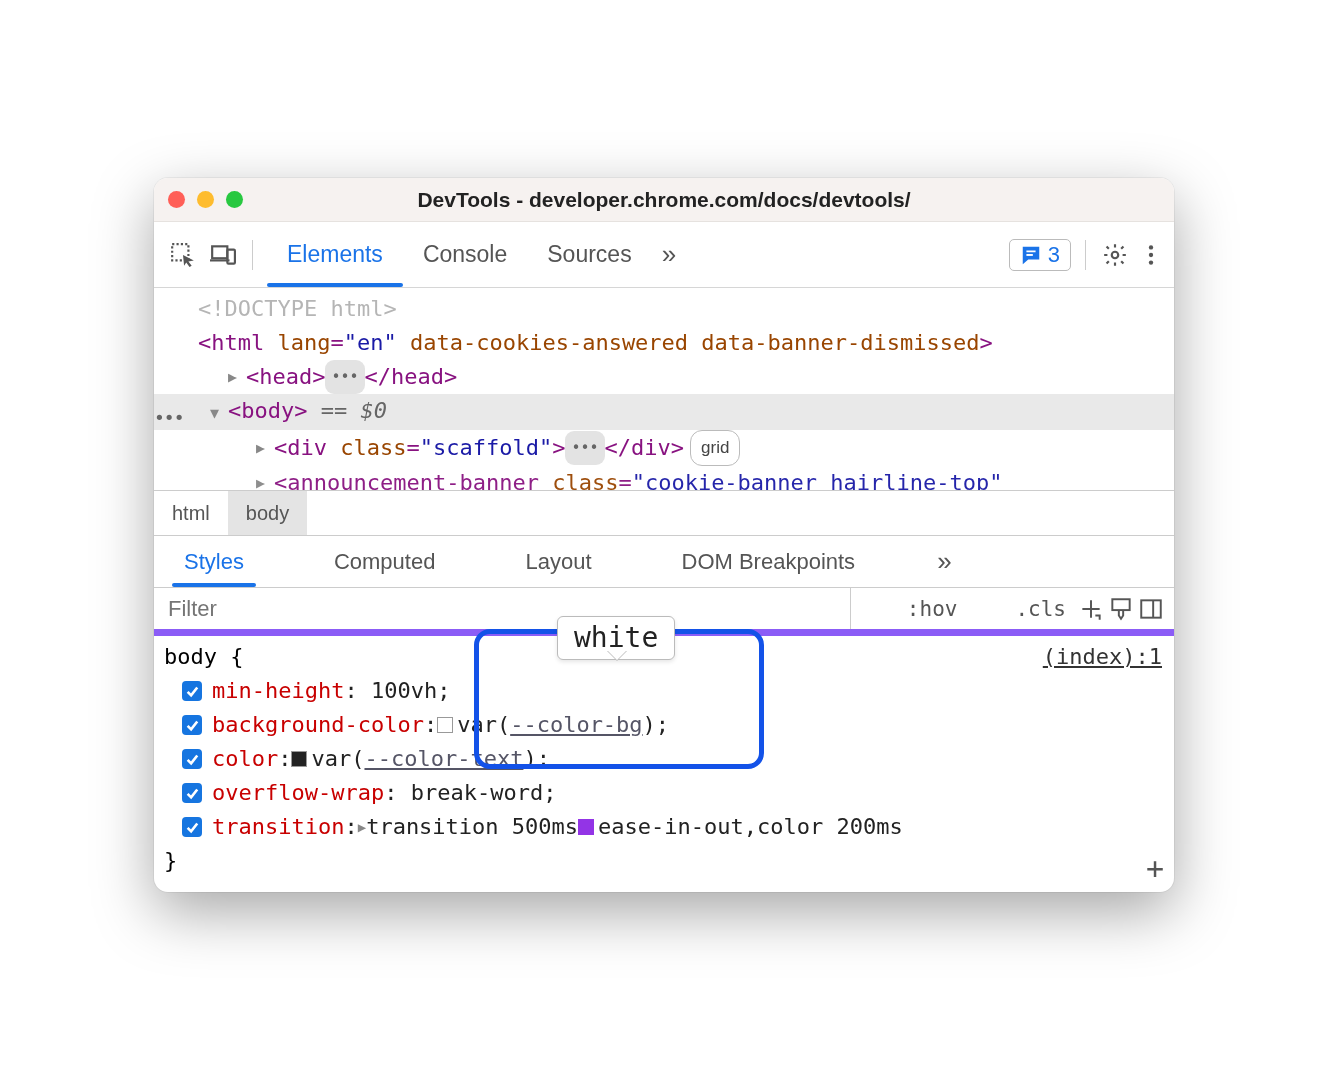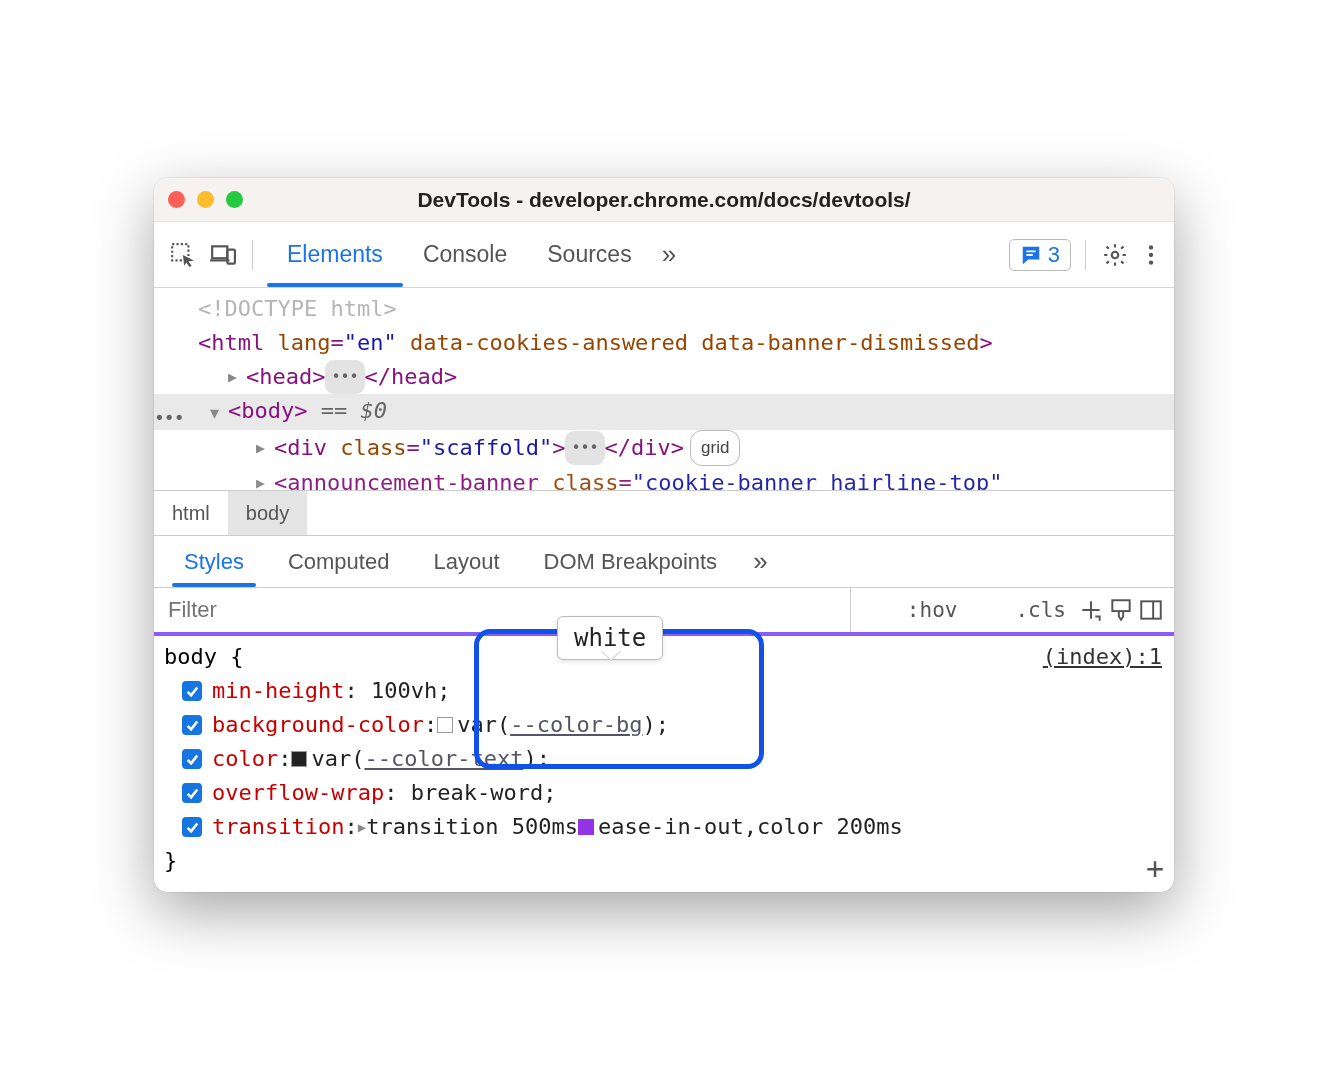--- a/index.html
+++ b/index.html
@@ -74,46 +74,46 @@
   .eq { color:#666; font-style:italic;}
   .i1 { padding-left: 28px;}
   .i2 { padding-left: 58px;}
   .i3 { padding-left: 86px;}
   .badge-grid { display:inline-block; border:1px solid #bbb; border-radius:12px; padding:0 10px; font-size:17px; color:#444; margin-left:6px; font-family:-apple-system, sans-serif; vertical-align:2px;}
   
   .crumb { border-top:1px solid #ccc; border-bottom:1px solid #ccc; height:46px; display:flex; align-items:stretch; font-size:20px; color:#555;}
   .crumb-item { padding:0 18px; display:flex; align-items:center; cursor:pointer;}
   .crumb-item.sel { background:#e4e4e4;}
   
-  .subtabs { display:flex; align-items:center; height:52px; border-bottom:1px solid #ccc; font-size:22px; padding:0 8px;}
+  .subtabs { display:flex; align-items:center; height:52px; border-bottom:1px solid #ccc; font-size:22px; padding:0 8px;gap:46px;}
   .stab { padding:0 22px; display:flex; align-items:center; color:#555; height:100%; position:relative; cursor:pointer;}
   .stab.active { color:#1a73e8;}
   .stab.active::after { content:""; position:absolute; left:10px; right:10px; bottom:0; height:4px; background:#1a73e8; border-radius:2px;}
   
-  .filterbar { display:flex; align-items:center; height:48px; border-bottom:4px solid #8b5cf6;}
+  .filterbar { display:flex; align-items:center; height:48px; border-bottom:7px solid #8b5cf6;}
   .filterbar input { flex:1; border:none; outline:none; padding:0 14px; font-size:22px; color:#666; background:transparent;}
   .ftools { display:flex; align-items:center; gap:4px; font-family:Menlo,monospace; font-size:21px; color:#555; padding:0 10px; border-left:1px solid #ccc; height:100%;}
   .ftool { padding:0 8px; cursor:pointer;margin-left:38px;}
   .ftool-icon { width:26px; height:26px; display:flex; align-items:center; justify-content:center;}
   .ftool-icon svg { width:26px; height:26px; stroke:#555; fill:none; stroke-width:1.8;}
   
   .stylespane { font-family: Menlo, Consolas, monospace; font-size:22px; line-height:34px; padding:4px 10px 14px 10px; position:relative;}
   .srclink { position:absolute; right:12px; top:4px; color:#333; text-decoration:underline; font-family:Menlo,monospace;}
   .prop { display:flex; align-items:center; padding-left:18px;}
   .chk { width:20px; height:20px; background:#1675e0; border-radius:4px; margin-right:10px; display:inline-flex; align-items:center; justify-content:center; flex-shrink:0;}
   .chk svg { width:14px; height:14px; stroke:#fff; stroke-width:3; fill:none;}
   .propname { color:#c80000;}
   .propval { color:#222;}
   .swatch { display:inline-block; width:16px; height:16px; border:1px solid #999; vertical-align:-2px; margin-right:4px;}
   .swatch.white { background:#fff;}
   .swatch.black { background:#222;}
   .swatch.purple { background:#9334e6; border:none;}
   .varlink { color:#556; text-decoration:underline;}
   .hlbox { border:5px solid #1352e8; border-radius:16px; position:absolute; z-index:5;}
-  .tooltip { position:absolute; background:#fff; border:1px solid #bbb; border-radius:6px; padding:4px 16px; font-size:24px; color:#222; box-shadow:0 2px 4px rgba(0,0,0,0.1); z-index:10; font-family:Menlo,monospace;}
+  .tooltip { position:absolute; background:#fff; border:1px solid #bbb; border-radius:6px; padding:4px 16px; font-size:28px; color:#222; box-shadow:0 2px 4px rgba(0,0,0,0.1); z-index:10; font-family:Menlo,monospace;}
   .tooltip::after { content:""; position:absolute; bottom:-10px; left:50%; margin-left:-8px; border:9px solid transparent; border-top-color:#fff; }
   .tooltip::before { content:""; position:absolute; bottom:-12px; left:50%; margin-left:-9px; border:10px solid transparent; border-top-color:#bbb; }
   .addplus { position:absolute; right:10px; bottom:6px; font-size:30px; color:#555;}
   .tri { color:#888; font-size:14px;}
   .cont { padding-left:155px;}
 </style>
 </head>
 <body>
 
 <div class="window">

